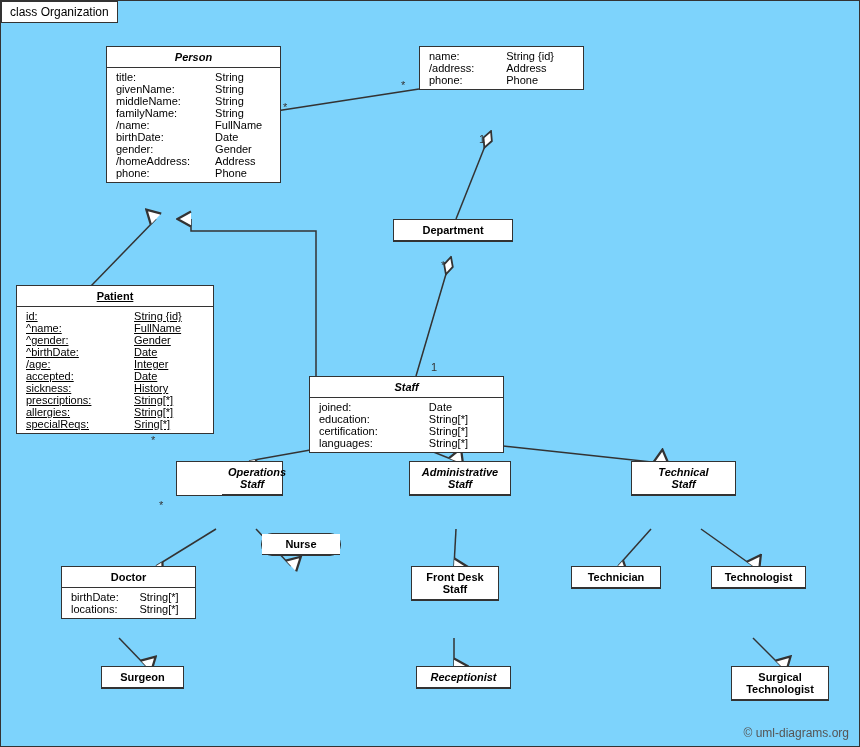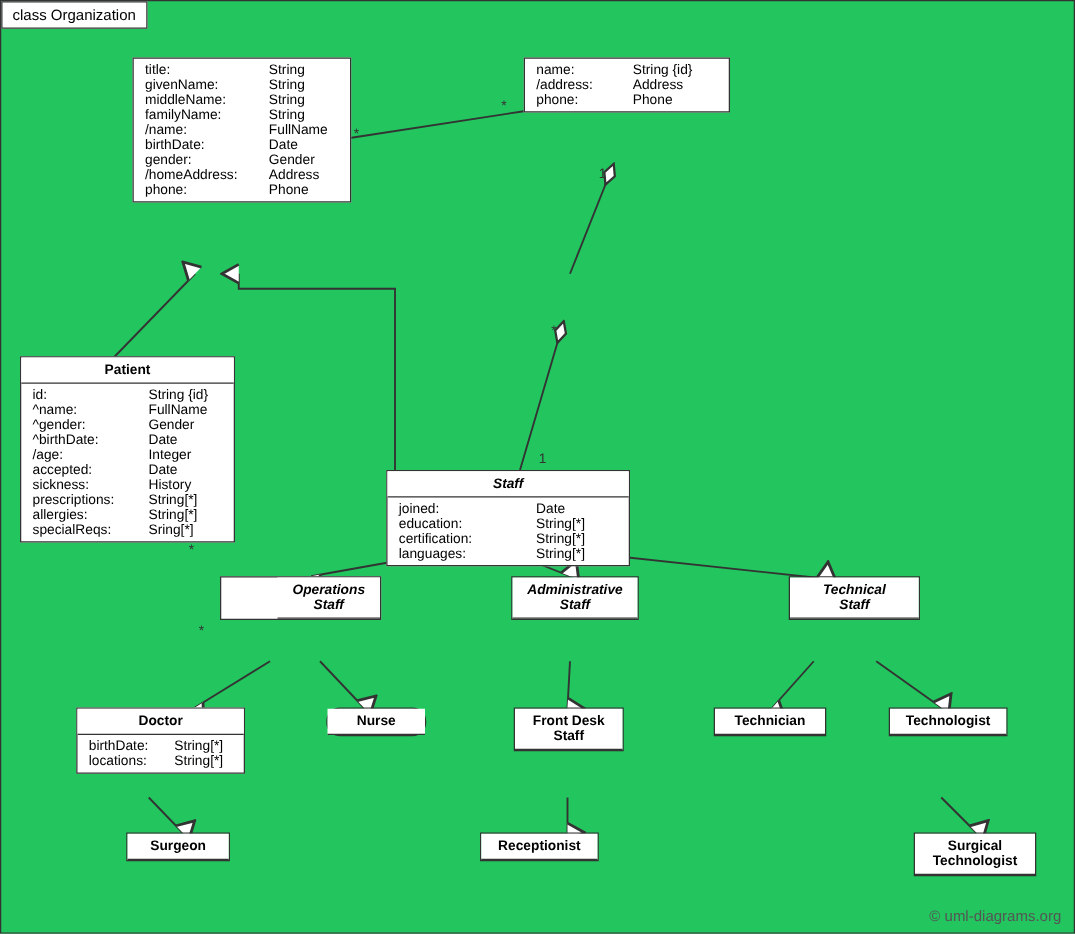--- a/index.html
+++ b/index.html
@@ -9,21 +9,21 @@
       font-size: 11px;
       width: 860px;
       height: 747px;
       overflow: hidden;
       position: relative;
     }
     #diagram-container {
       position: relative;
       width: 860px;
       height: 747px;
-      background: #22c55e;
+      background: #7dd3fc;
       border: 1.5px solid #333;
     }
     .diagram-title {
       position: absolute;
       top: 0; left: 0;
       border: 1.5px solid #333;
       padding: 3px 8px;
       font-size: 12px;
       background: #fff;
       border-top-left-radius: 0;
@@ -148,20 +148,21 @@
   <div class="mult-label" style="left:282px; top:100px">*</div>
   <div class="mult-label" style="left:400px; top:78px">*</div>
   <div class="mult-label" style="left:478px; top:132px">1</div>
   <div class="mult-label" style="left:440px; top:258px">*</div>
   <div class="mult-label" style="left:430px; top:360px">1</div>
   <div class="mult-label" style="left:395px; top:443px">*</div>
   <div class="mult-label" style="left:150px; top:433px">*</div>
   <div class="mult-label" style="left:158px; top:498px">*</div>
 
   <div class="uml-class" style="left:105px; top:45px; width:175px;">
+    <div class="class-header italic">Person</div>
     <div class="class-body">
       <table>
         <tbody>
             <tr>
               <td>title:</td>
               <td>String</td>
             </tr>
         <tr>
               <td>givenName:</td>
               <td>String</td>
@@ -213,21 +214,21 @@
             </tr>
         <tr>
               <td>phone:</td>
               <td>Phone</td>
             </tr>
       </tbody>
         </table>
     </div>
   </div>
 
-  <div class="uml-class" style="left:15px; top:284px; width:172px;">
+  <div class="uml-class" style="left:15px; top:284px; width:198px;text-decoration:underline;">
     <div class="class-header">Patient</div>
     <div class="class-body">
       <table>
         <tbody>
             <tr>
               <td>id:</td>
               <td>String {id}</td>
             </tr>
         <tr>
               <td>^name:</td>
@@ -263,20 +264,23 @@
             </tr>
         <tr>
               <td>specialReqs:</td>
               <td>Sring[*]</td>
             </tr>
       </tbody>
         </table>
     </div>
   </div>
 
+  <div class="uml-class" style="left:392px; top:218px; width:120px; text-align:center;">
+    <div class="class-header">Department</div>
+  </div>
 
   <div class="uml-class" style="left:308px; top:375px; width:195px;">
     <div class="class-header italic">Staff</div>
     <div class="class-body">
       <table>
         <tbody>
             <tr>
               <td>joined:</td>
               <td>Date</td>
             </tr>
@@ -290,21 +294,21 @@
             </tr>
         <tr>
               <td>languages:</td>
               <td>String[*]</td>
             </tr>
       </tbody>
         </table>
     </div>
   </div>
 
-  <div class="uml-class" style="left:175px; top:460px; width:129px; text-align:center;padding-left:45px;">
+  <div class="uml-class" style="left:175px; top:460px; width:107px; text-align:center;padding-left:45px;">
     <div class="class-header italic">Operations<br>Staff</div>
   </div>
 
   <div class="uml-class" style="left:408px; top:460px; width:102px; text-align:center;">
     <div class="class-header italic">Administrative<br>Staff</div>
   </div>
 
   <div class="uml-class" style="left:630px; top:460px; width:105px; text-align:center;">
     <div class="class-header italic">Technical<br>Staff</div>
   </div>
@@ -320,41 +324,41 @@
             </tr>
         <tr>
               <td>locations:</td>
               <td>String[*]</td>
             </tr>
       </tbody>
         </table>
     </div>
   </div>
 
-  <div class="uml-class" style="left:260px; top:565px; width:80px; text-align:center;border-radius:11px;">
+  <div class="uml-class" style="left:260px; top:532px; width:80px; text-align:center;border-radius:11px;">
     <div class="class-header">Nurse</div>
   </div>
 
   <div class="uml-class" style="left:410px; top:565px; width:88px; text-align:center;">
     <div class="class-header">Front Desk<br>Staff</div>
   </div>
 
   <div class="uml-class" style="left:570px; top:565px; width:90px; text-align:center;">
     <div class="class-header">Technician</div>
   </div>
 
   <div class="uml-class" style="left:710px; top:565px; width:95px; text-align:center;">
     <div class="class-header">Technologist</div>
   </div>
 
   <div class="uml-class" style="left:100px; top:665px; width:83px; text-align:center;">
     <div class="class-header">Surgeon</div>
   </div>
 
-  <div class="uml-class" style="left:383px; top:665px; width:95px; text-align:center;">
+  <div class="uml-class" style="left:415px; top:665px; width:95px; text-align:center;font-style:italic;">
     <div class="class-header">Receptionist</div>
   </div>
 
   <div class="uml-class" style="left:730px; top:665px; width:98px; text-align:center;">
     <div class="class-header">Surgical<br>Technologist</div>
   </div>
 
   <div class="copyright">© uml-diagrams.org</div>
 
 </div>

